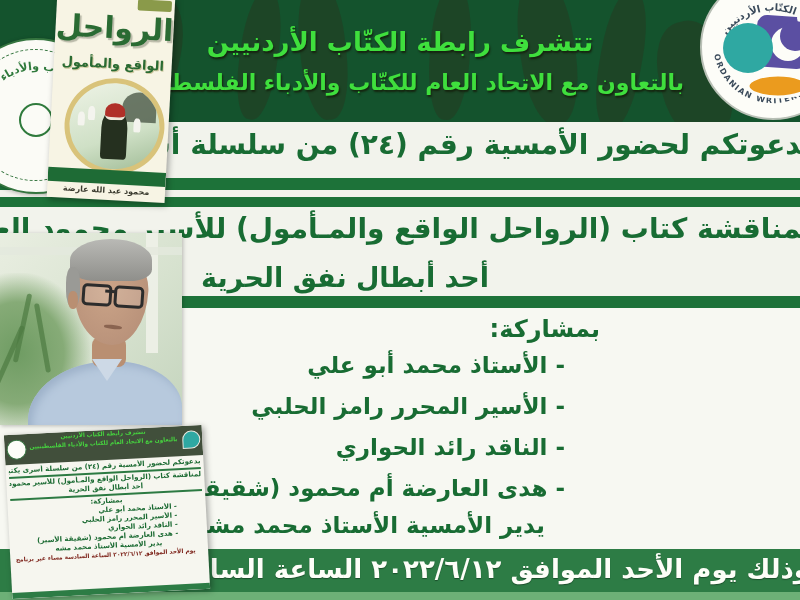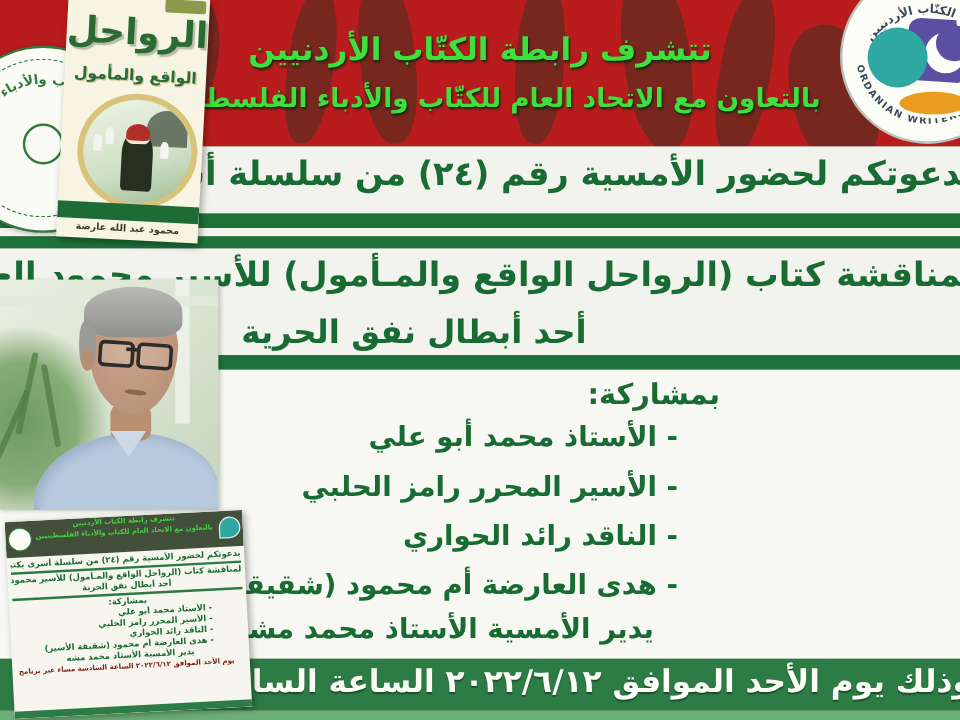--- a/index.html
+++ b/index.html
@@ -3,21 +3,21 @@
 <meta charset="utf-8">
 <style>
   html,body{margin:0;padding:0;background:#777;}
   #canvas{
     position:relative;width:800px;height:600px;overflow:hidden;
     font-family:"DejaVu Sans",sans-serif;background:#44523d;
     margin:0 auto;
   }
   .abs{position:absolute;}
   
-  #header-banner{left:0;top:0;width:800px;height:122px;background:#b91c1c;overflow:hidden;}
+  #header-banner{left:0;top:0;width:800px;height:122px;background:#14532d;overflow:hidden;}
   .sil{position:absolute;background:#28361f;opacity:.45;border-radius:45%;}
   #header-line-1,#header-line-2{
     width:100%;text-align:center;direction:rtl;color:#3fdf3d;font-weight:bold;
     text-shadow:1px 2px 2px #15240f;white-space:nowrap;
   }
   #header-line-1{top:27px;font-size:26px;}
   #header-line-2{top:70px;font-size:22px;}
   
   .white-band{left:0;width:800px;background:#f2f3ec;}
   .green-stripe{left:0;width:800px;background:#1d7239;}

